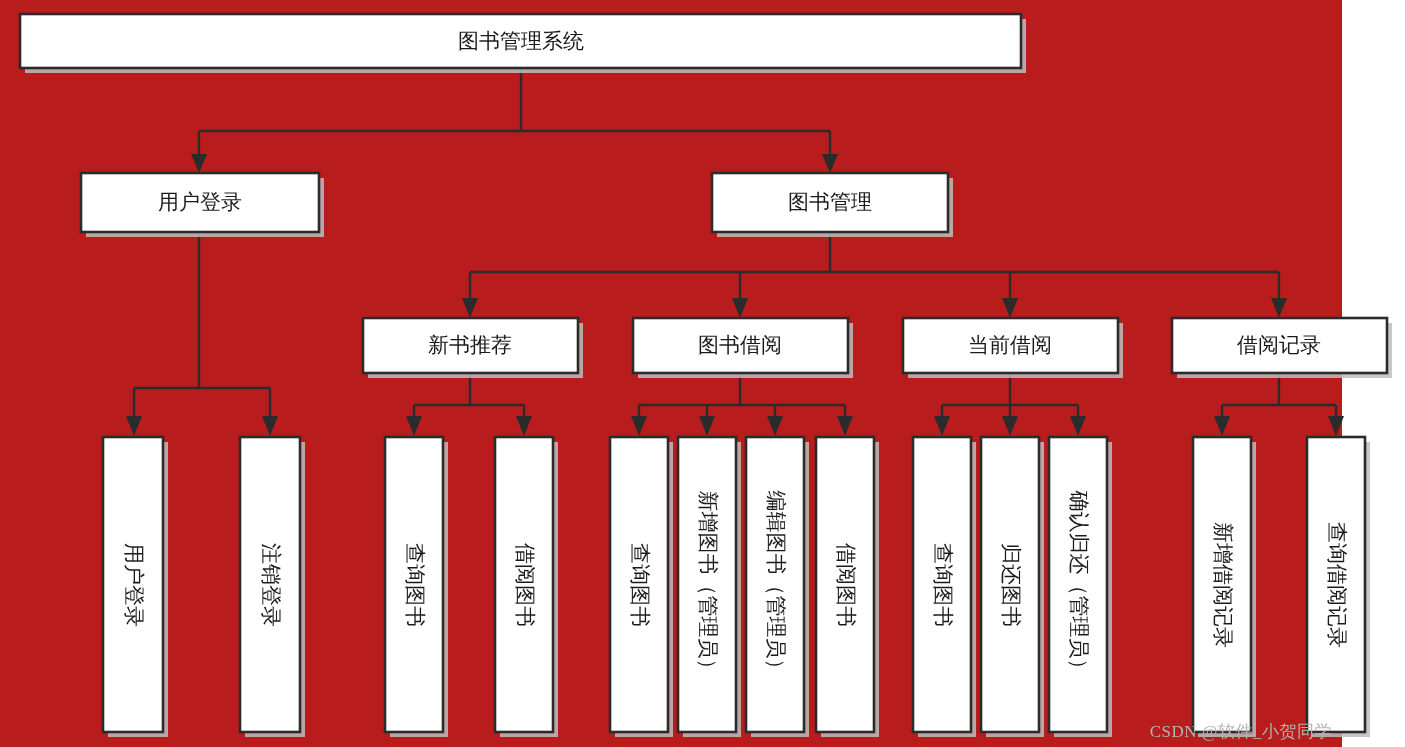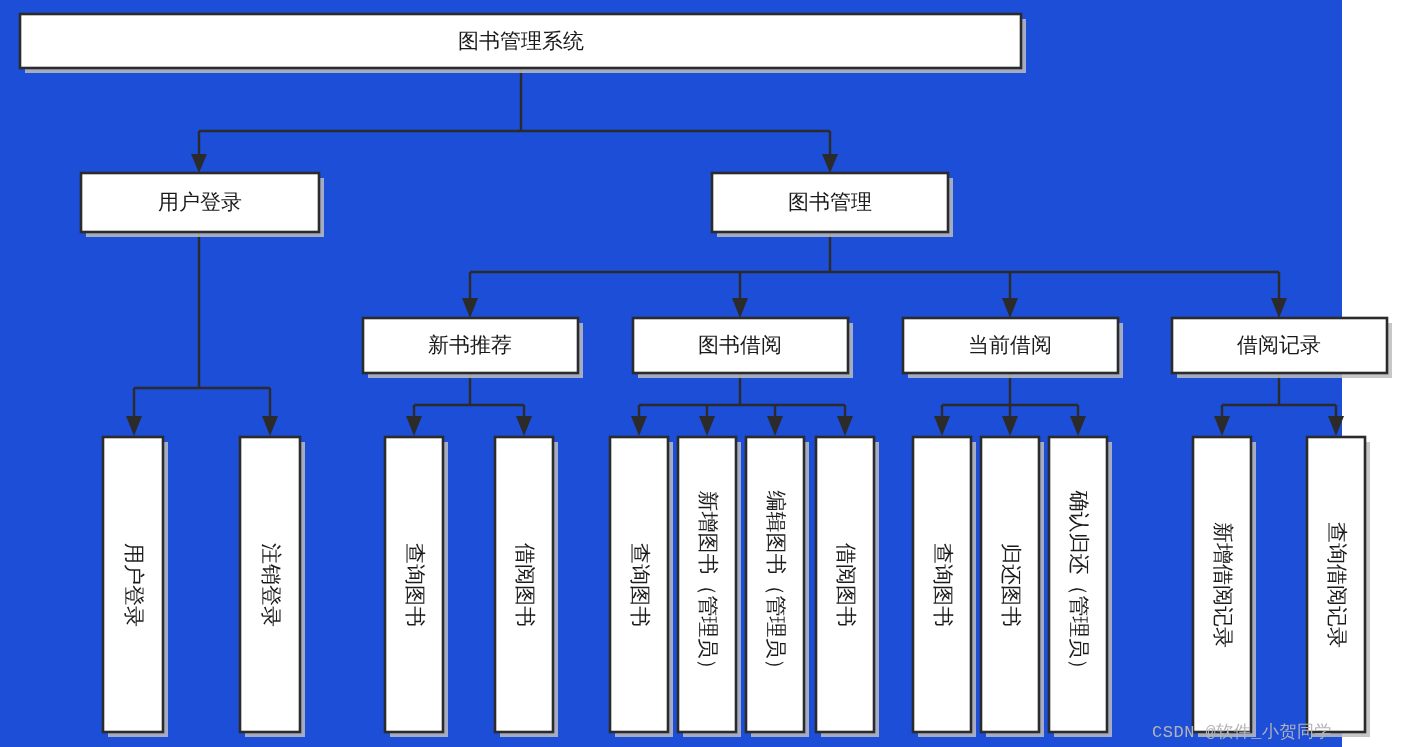--- a/index.html
+++ b/index.html
@@ -10,21 +10,21 @@
   body {
     width: 1405px;
     height: 747px;
     font-family: "DejaVu Sans", "Liberation Sans", sans-serif;
     overflow: hidden;
   }
   #diagram-root {
     position: relative;
     width: 1342px;
     height: 747px;
-    background: #1d4ed8;
+    background: #b91c1c;
   }
   svg.diagram {
     position: absolute;
     top: 0;
     left: 0;
     width: 1405px;
     height: 747px;
   }
   .node-box {
     fill: #ffffff;
@@ -52,21 +52,21 @@
     text-anchor: middle;
     dominant-baseline: middle;
   }
   .node-label.vertical-label {
     font-size: 21px;
   }
   .watermark-text {
     position: absolute;
     right: 10px;
     bottom: 4px;
-    font-family: Liberation Mono, monospace;
+    font-family: Liberation Serif, serif;
     font-size: 17px;
     color: #b4b4b4;
     white-space: nowrap;
     letter-spacing: 0.5px;
   }
 </style>
 </head>
 <body>
 
 <div id="diagram-root">

